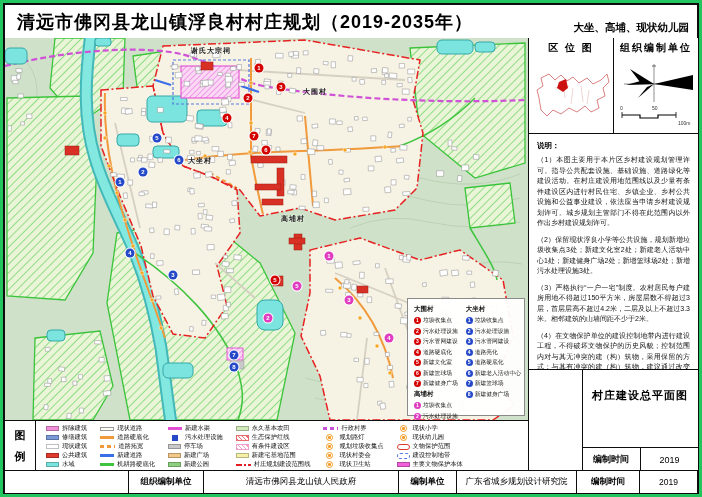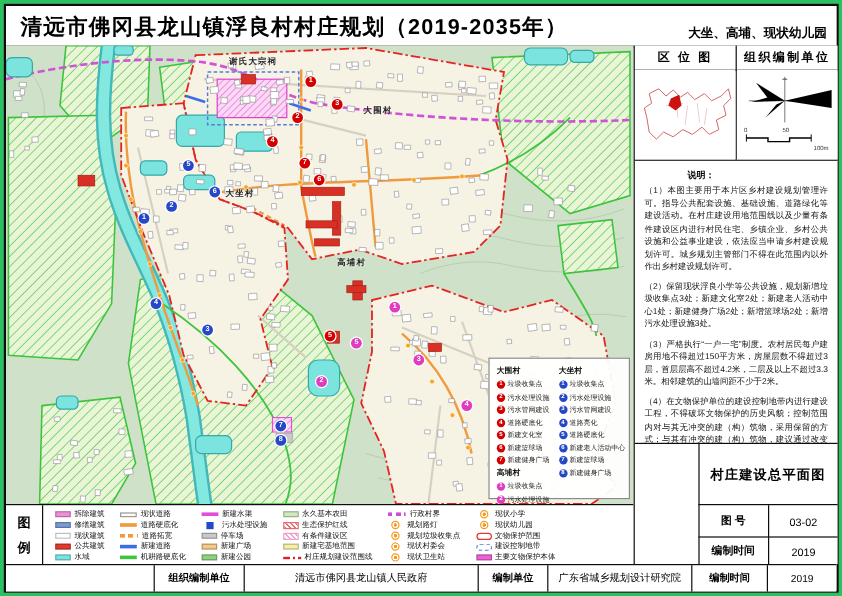--- a/index.html
+++ b/index.html
@@ -45,21 +45,21 @@
   .sw-dashoutline{width:13px;height:6px;border:1px dashed var(--c);border-radius:3px;background:#fff;}
   
   .sidebar{left:523px;top:33px;width:169px;height:432px;border-left:1.5px solid #0d0d0d;background:#fff;}
   .sb-headrow{position:absolute;left:0;top:0;width:100%;height:20px;border-bottom:1px solid #0d0d0d;display:flex;}
   .sb-headcell{flex:1;display:flex;align-items:center;justify-content:center;font-size:10px;font-weight:bold;letter-spacing:2px;}
   .sb-headcell:first-child{border-right:1px solid #0d0d0d;}
   .sb-content{position:absolute;left:0;top:20px;width:100%;height:75px;border-bottom:1px solid #0d0d0d;display:flex;}
   .sb-ccell{flex:1;position:relative;}
   .sb-ccell:first-child{border-right:1px solid #0d0d0d;}
   .notes{position:absolute;left:0;top:95px;width:100%;height:237px;border-bottom:1px solid #0d0d0d;box-sizing:border-box;padding:8px 8px;overflow:hidden;}
-  .notes-h{font-size:7.5px;font-weight:bold;margin-bottom:4px;margin-left:36px;}
+  .notes-h{font-size:7.5px;font-weight:bold;margin-bottom:4px;}
   .notes p{font-size:7px;line-height:1.5;margin:0 0 6px 0;text-align:justify;color:#111;}
   .sb-bottom{position:absolute;left:0;top:332px;width:100%;height:100px;}
   .tb-leftcell{position:absolute;left:0;top:0;width:53px;height:100px;border-right:1px solid #0d0d0d;}
   .tb-name{position:absolute;left:53px;top:0;width:116px;height:50px;display:flex;align-items:center;justify-content:center;font-size:11px;font-weight:bold;letter-spacing:1px;white-space:nowrap;}
   .tb-row{position:absolute;left:53px;top:50px;width:116px;height:27px;border-top:1px solid #0d0d0d;display:flex;}
   .tb-cell{display:flex;align-items:center;justify-content:center;font-size:9px;font-weight:bold;}
   .tb-cell.l{width:58px;border-right:1px solid #0d0d0d;}
   .tb-cell.v{flex:1;font-weight:normal;}
   .tb-row2{position:absolute;left:53px;top:77px;width:116px;height:23px;border-top:1px solid #0d0d0d;display:flex;}
   
@@ -783,24 +783,20 @@
         <div id="notes-list">
             <p>（1）本图主要用于本片区乡村建设规划管理许可。指导公共配套设施、基础设施、道路绿化等建设活动。在村庄建设用地范围线以及少量有条件建设区内进行村民住宅、乡镇企业、乡村公共设施和公益事业建设，依法应当申请乡村建设规划许可。城乡规划主管部门不得在此范围内以外作出乡村建设规划许可。</p>
             <p>（2）保留现状浮良小学等公共设施，规划新增垃圾收集点3处；新建文化室2处；新建老人活动中心1处；新建健身广场2处；新增篮球场2处；新增污水处理设施3处。</p>
             <p>（3）严格执行“一户一宅”制度。农村居民每户建房用地不得超过150平方米，房屋层数不得超过3层，首层层高不超过4.2米，二层及以上不超过3.3米。相邻建筑的山墙间距不少于2米。</p>
             <p>（4）在文物保护单位的建设控制地带内进行建设工程，不得破坏文物保护的历史风貌；控制范围内对与其无冲突的建（构）筑物，采用保留的方式；与其有冲突的建（构）筑物，建议通过改变门面、体量和外观的方式取得和谐。</p>
           </div>
       </div>
       <div class="sb-bottom">
         <div class="tb-leftcell"></div>
         <div class="tb-name">村庄建设总平面图</div>
-        <div class="tb-row">
-          <div class="tb-cell l">图 号</div>
-          <div class="tb-cell v">03-02</div>
-        </div>
         <div class="tb-row2">
           <div class="tb-cell l">编制时间</div>
           <div class="tb-cell v">2019</div>
         </div>
       </div>
     </div>
 
     <div class="abs footer">
       <div class="f-cell f-label" style="left:123px;width:75px;text-align:right;">组织编制单位</div>
       <div class="f-cell" style="left:198px;width:195px;text-align:center;">清远市佛冈县龙山镇人民政府</div>

